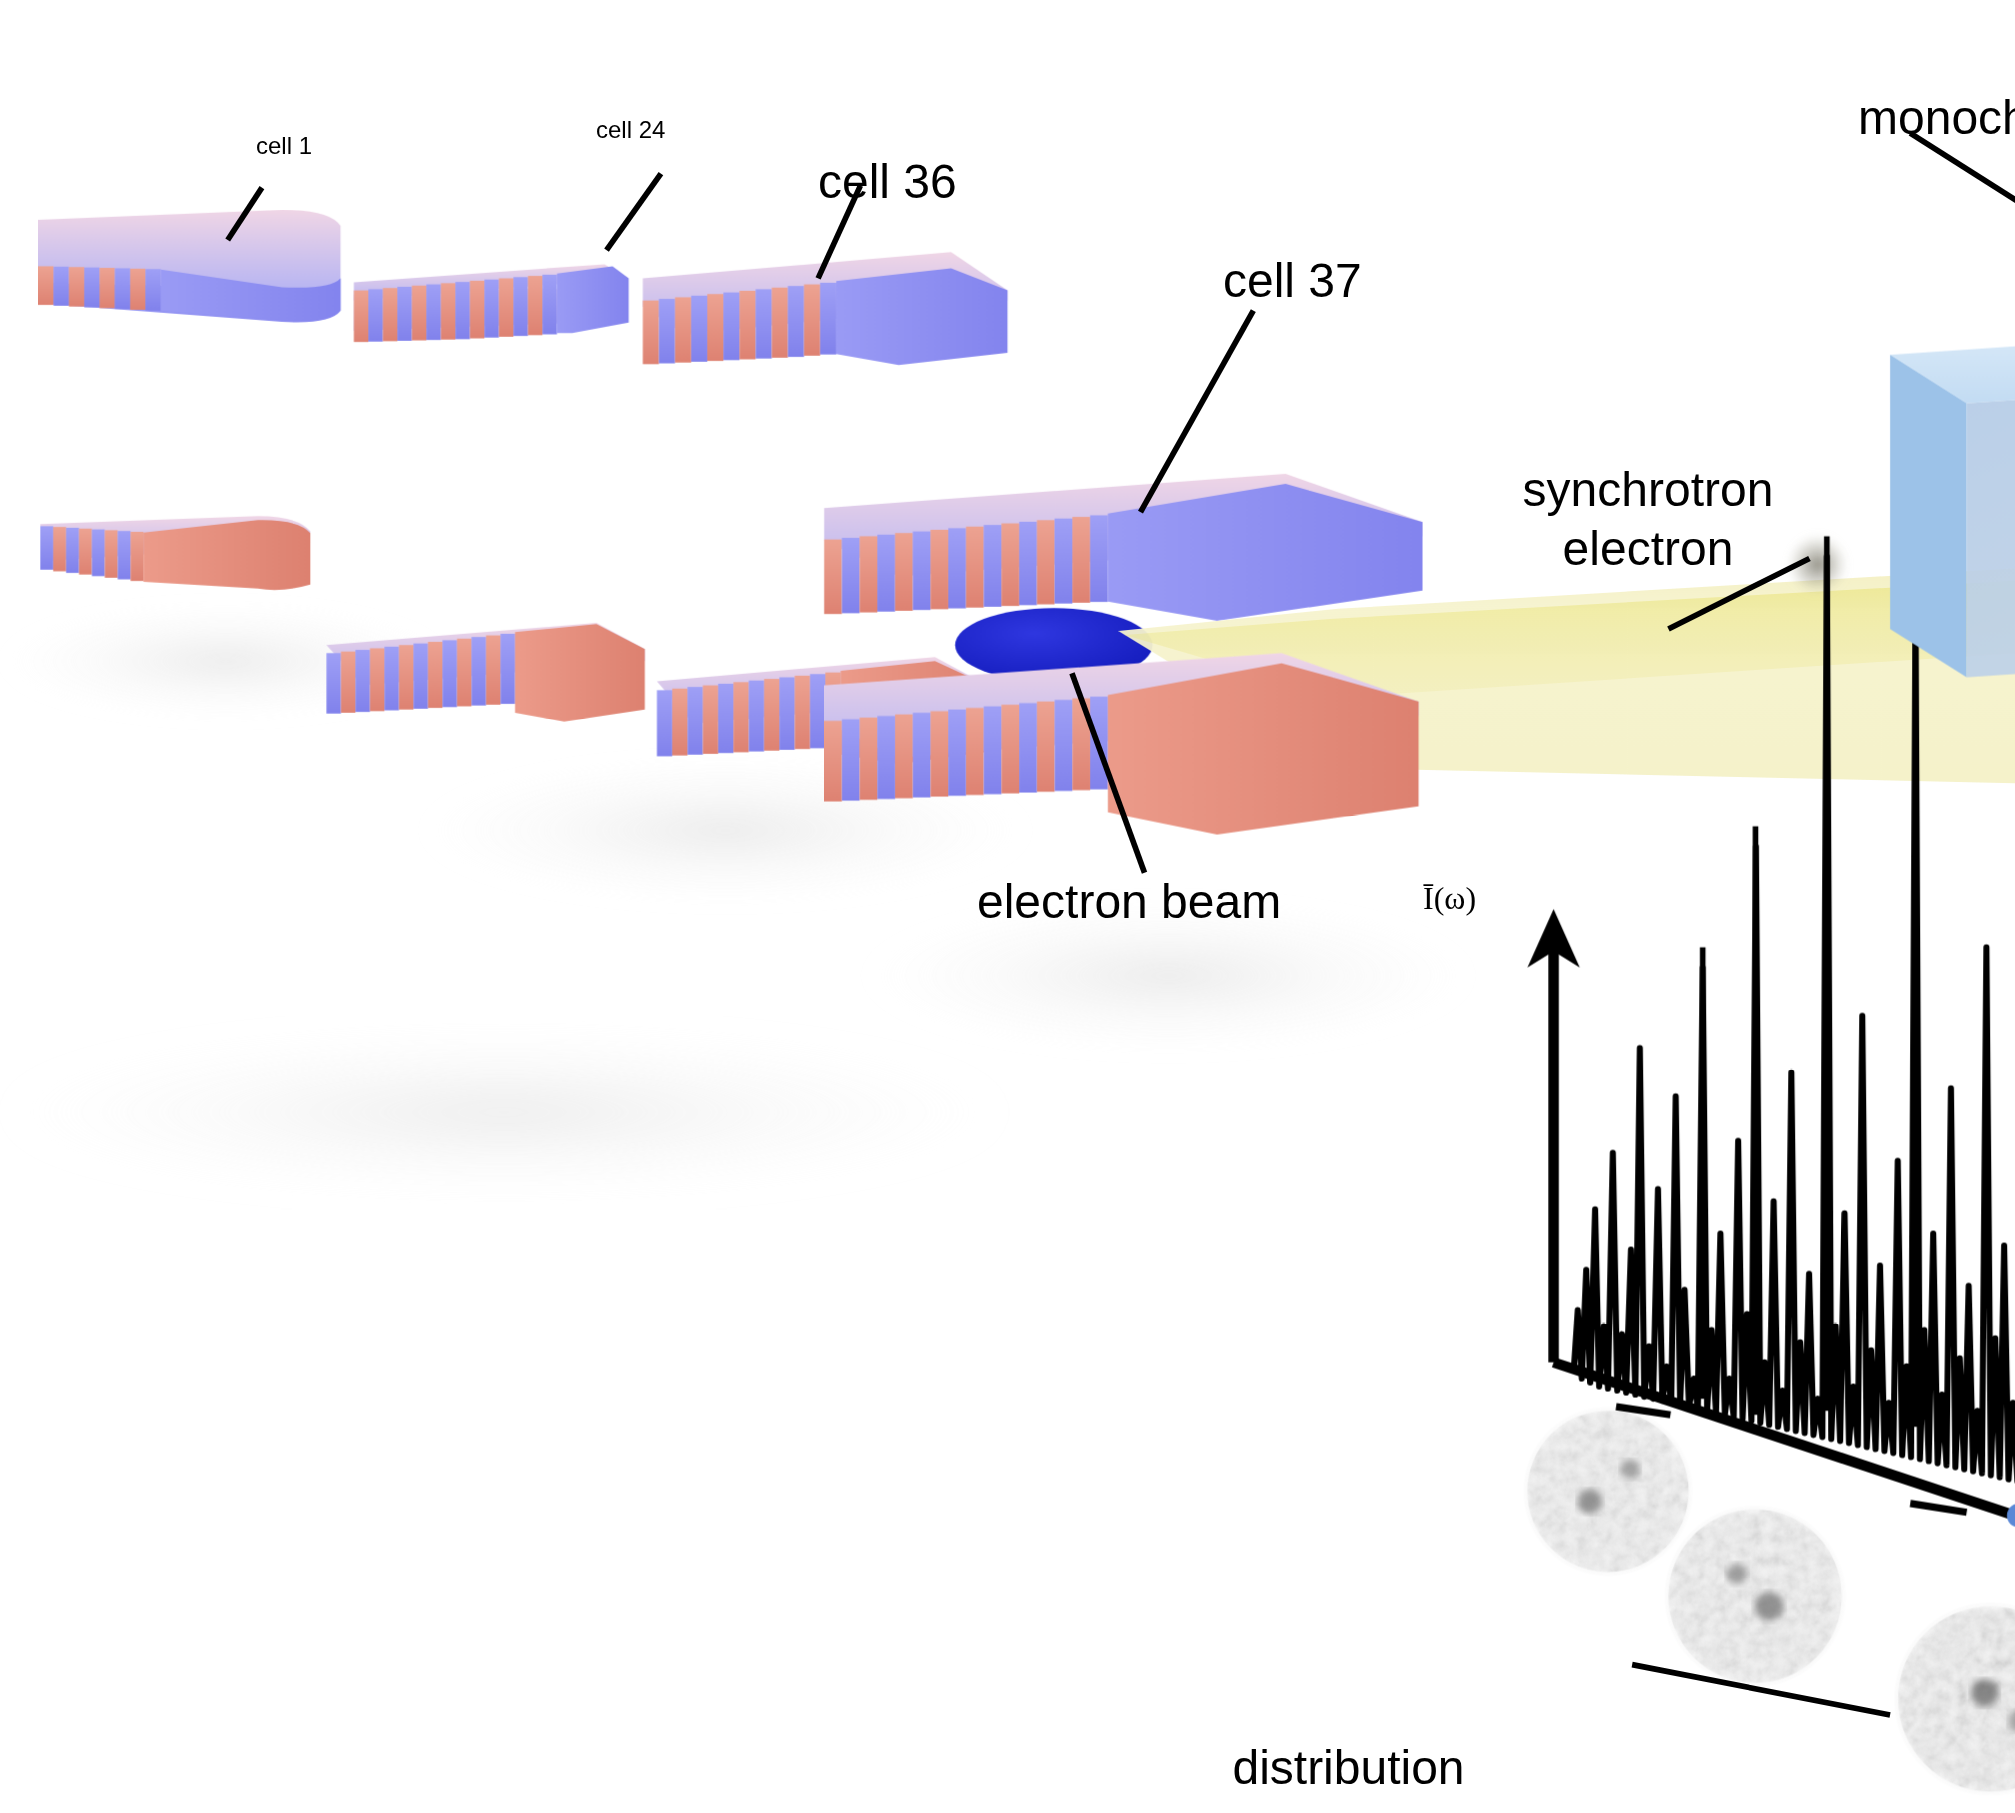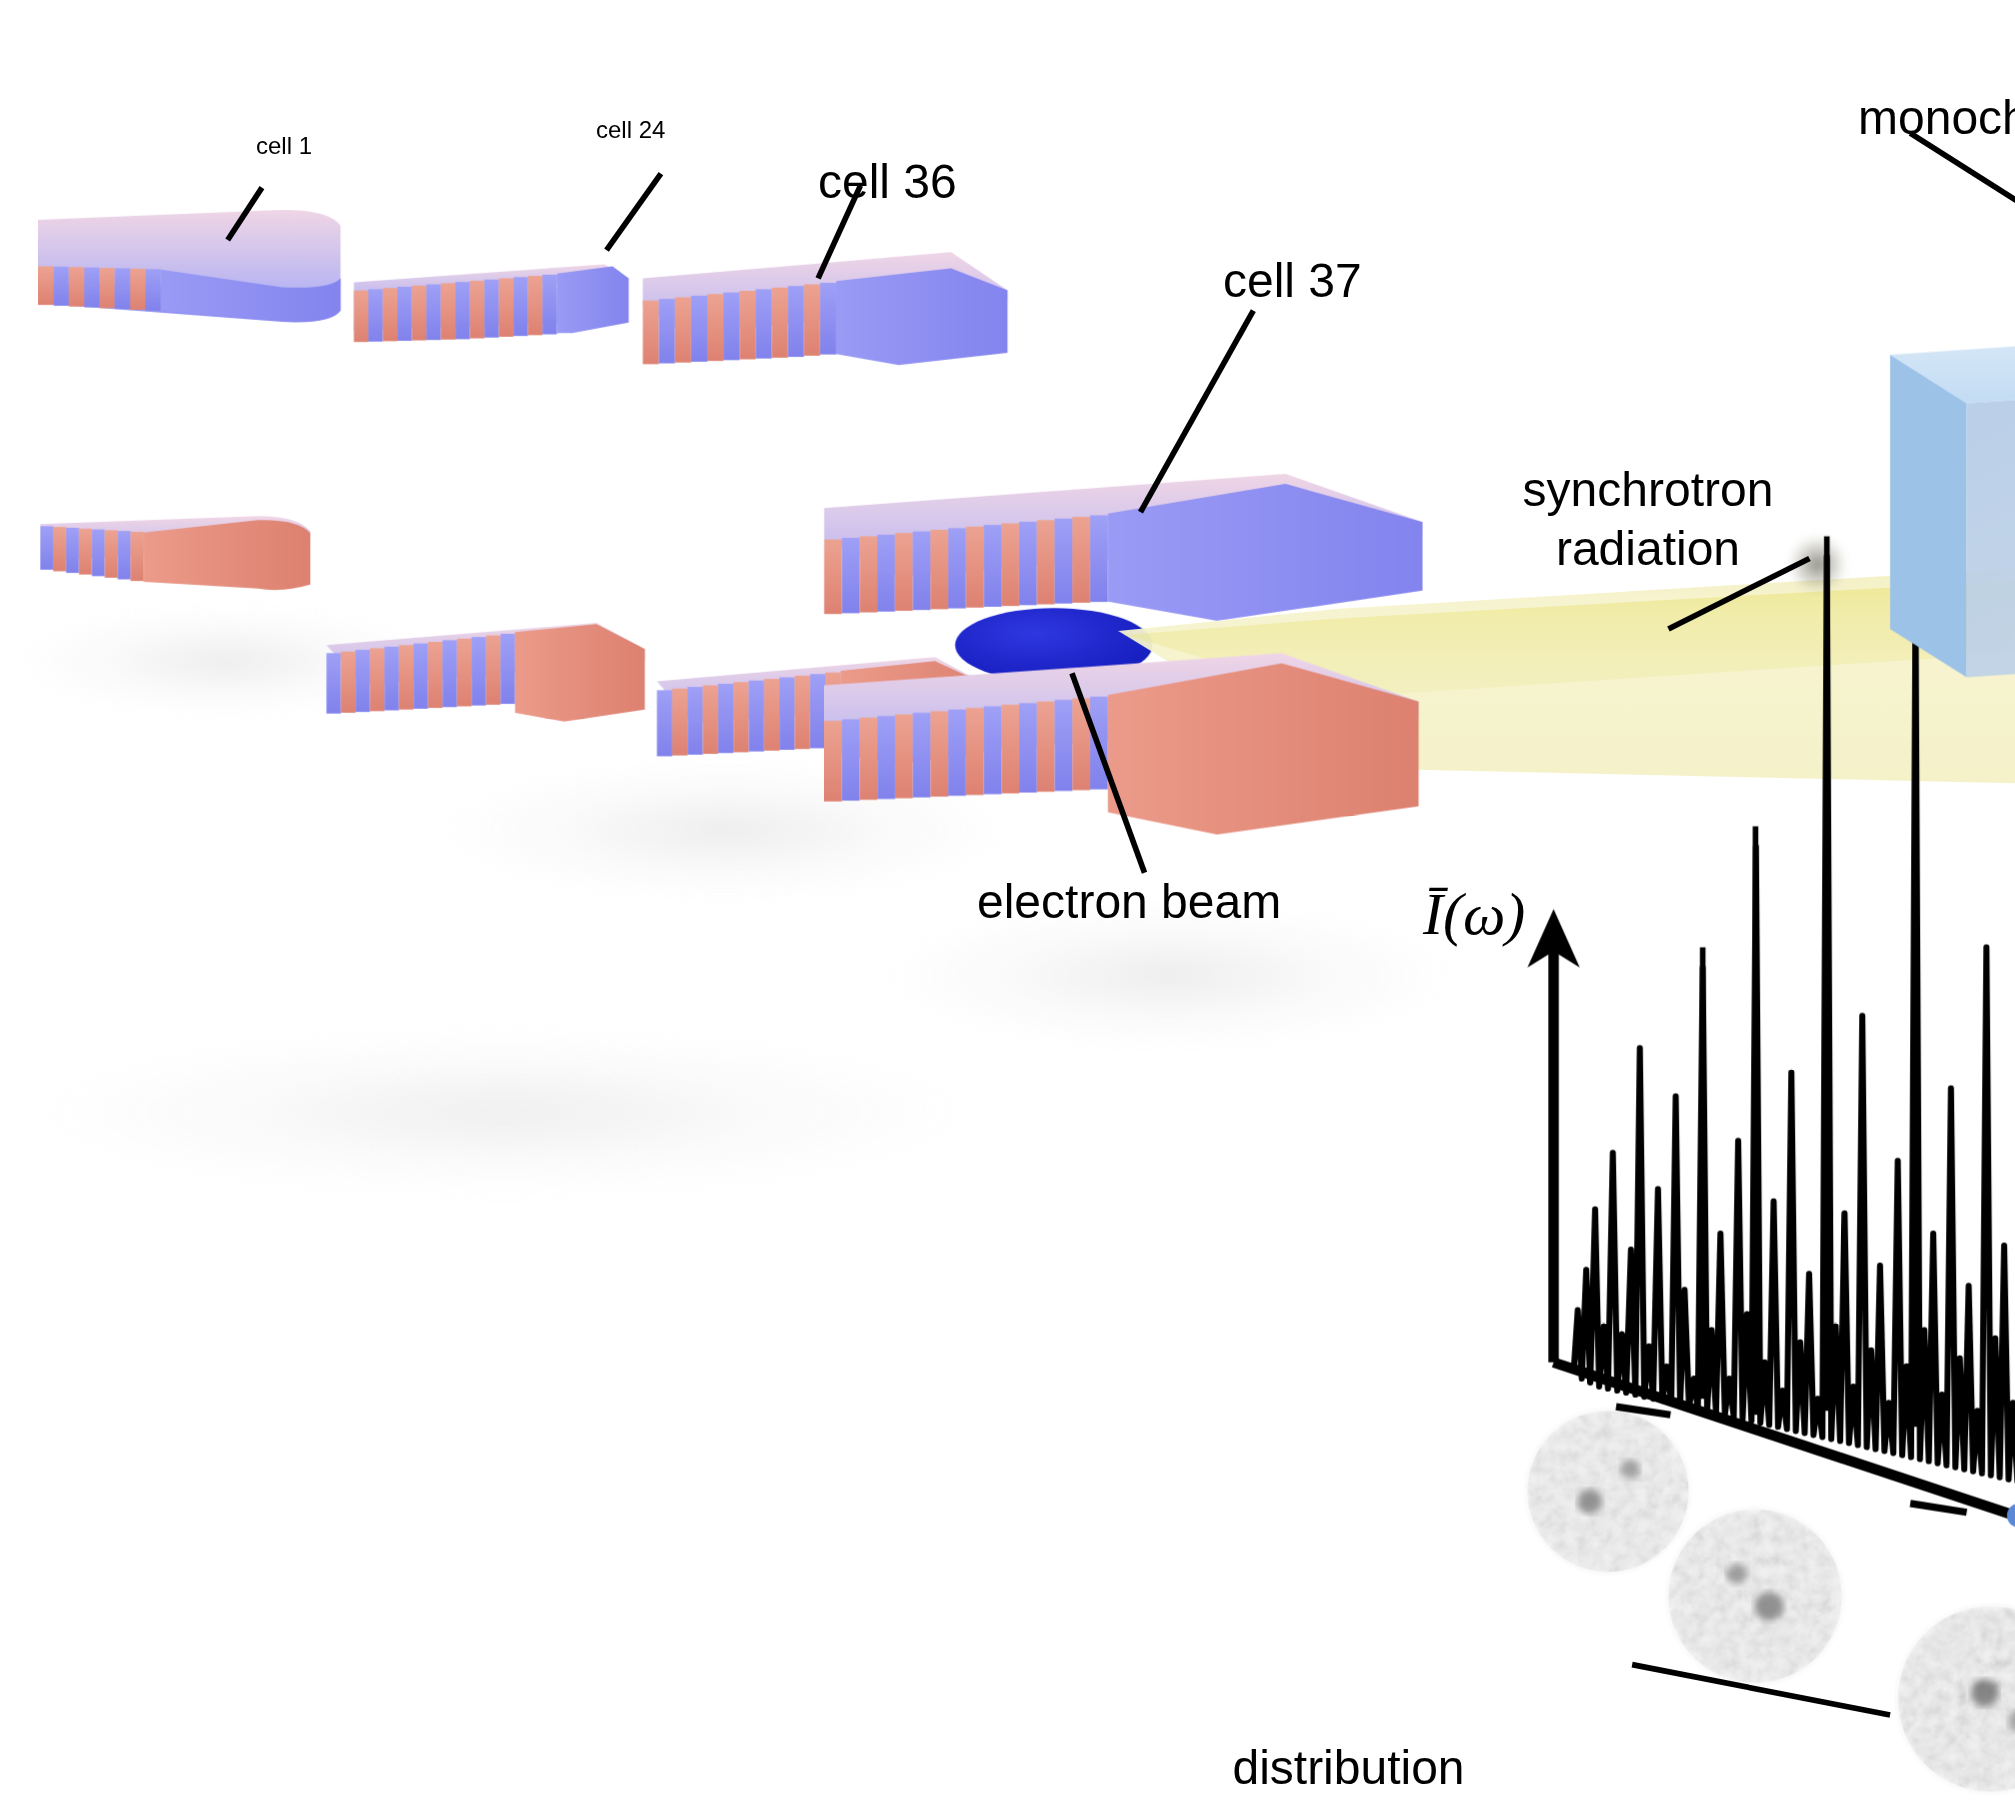--- a/index.html
+++ b/index.html
@@ -4,21 +4,21 @@
 <style>
   html,body{margin:0;padding:0;background:#fff;}
   body{width:3224px;height:1814px;position:relative;overflow:hidden;
        font-family:"Liberation Sans",sans-serif;}
   #stage{position:absolute;left:0;top:0;width:3224px;height:1814px;}
   svg.layer{position:absolute;left:0;top:0;width:3224px;height:1814px;overflow:visible;}
   .lbl{position:absolute;color:#000;font-family:"Liberation Sans",sans-serif;
        font-weight:400;line-height:1.12;white-space:pre;}
   .lbl.big{font-size:48px;}
   .lbl.small{font-size:24px;}
-  .lbl.math{font-family:"Liberation Serif",serif;font-style:italic;font-size:60px;}
+  .lbl.math{font-family:"Liberation Serif",serif;font-size:32px;}
   .ctr{text-align:center;}
 </style>
 </head>
 <body>
 
 <div id="stage">
 
 <svg class="layer" viewBox="0 0 8000 4500">
   <defs>
 
@@ -462,21 +462,21 @@
 
 <div class="lbl small" style="left:596px;top:117px;">cell 24</div>
 
 <div class="lbl big" style="left:818px;top:155px;">cell 36</div>
 
 <div class="lbl big" style="left:1223px;top:254px;">cell 37</div>
 
 <div class="lbl big" style="left:977px;top:875px;">electron beam</div>
 
 <div class="lbl big ctr" style="left:1493px;top:463px;width:310px;">synchrotron</div>
-<div class="lbl big ctr" style="left:1493px;top:522px;width:310px;">radiation</div>
+<div class="lbl big ctr" style="left:1493px;top:522px;width:310px;">electron</div>
 
 <div class="lbl big" style="left:1858px;top:91px;">monochromator</div>
 
 <div class="lbl big ctr" style="left:1040px;top:1741px;width:617px;">distribution</div>
 
 <div class="lbl math" style="left:1423px;top:881px;">Ī(ω)</div>
 
 </div>
 
 

